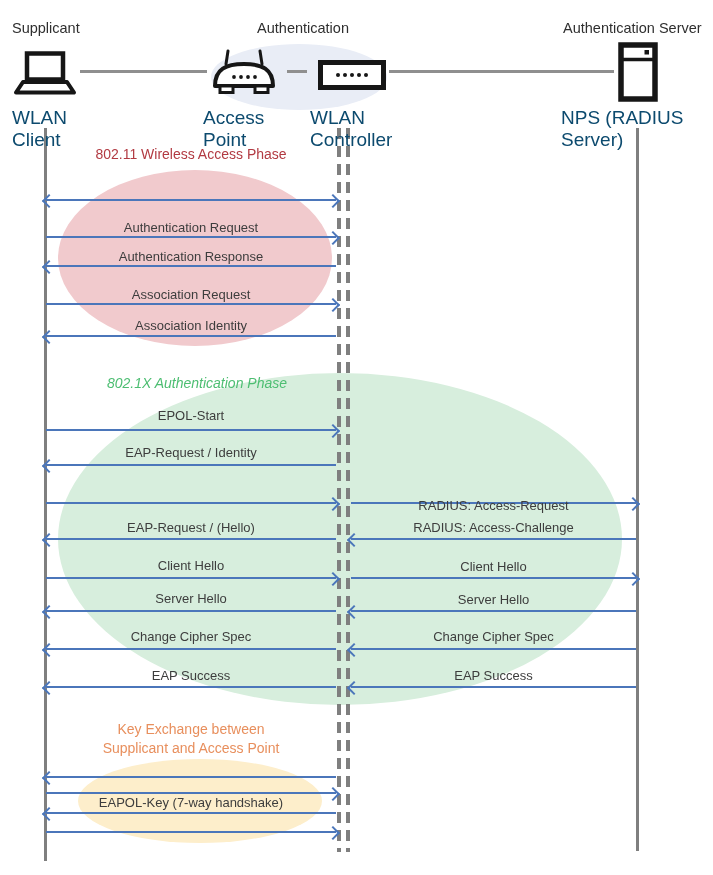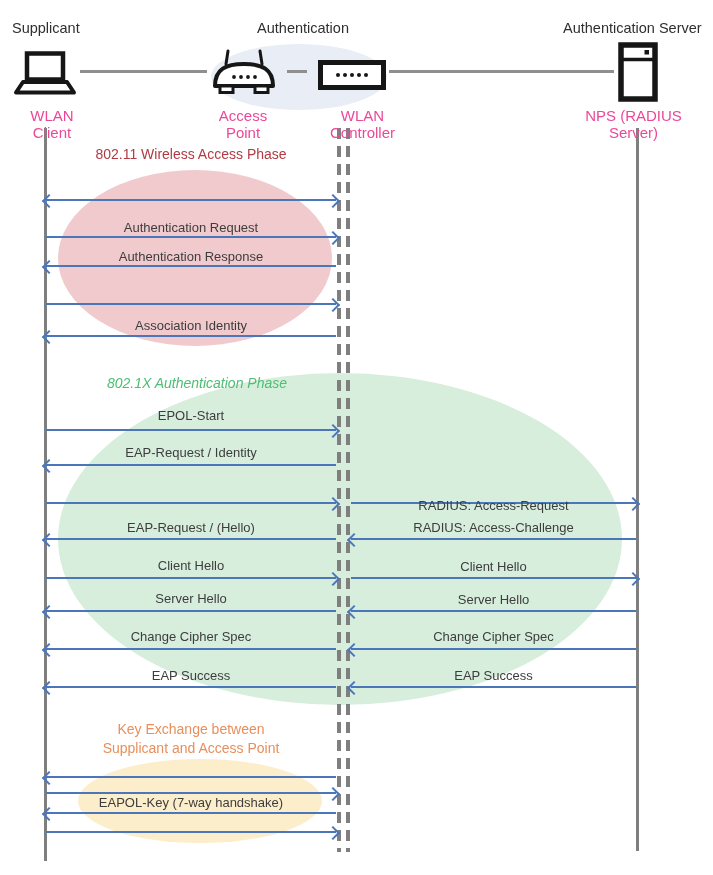--- a/index.html
+++ b/index.html
@@ -15,21 +15,21 @@
     font-family:"Liberation Sans",sans-serif;color:var(--text);
   }
   
   .ellipse{position:absolute;border-radius:50%;z-index:0;}
   .header-ellipse{left:211px;top:44px;width:176px;height:66px;background:#e9edf6;}
   .phase1-ellipse{left:58px;top:170px;width:274px;height:176px;background:#f1cacd;}
   .phase2-ellipse{left:58px;top:373px;width:564px;height:332px;background:#d7eedd;}
   .phase3-ellipse{left:78px;top:759px;width:244px;height:84px;background:#fdeecb;}
   
   .role{position:absolute;top:20px;font-size:14.5px;color:#2f2f2f;z-index:5;}
-  .node-label{position:absolute;top:107px;font-size:15px;color:#ec4899;text-align:center;z-index:5;}
+  .node-label{position:absolute;top:107px;font-size:19px;color:#0c4a6e;z-index:5;}
   .icon{position:absolute;z-index:3;}
   .hline{position:absolute;top:70px;height:3px;background:var(--connector);z-index:1;}
   
   .lifeline{position:absolute;width:3px;background:var(--lifeline);z-index:3;}
   .dashline{position:absolute;width:4px;z-index:3;
     background:repeating-linear-gradient(180deg,var(--lifeline) 0 11px,transparent 11px 18px);}
   
   .phase-title{position:absolute;font-size:14px;text-align:center;z-index:5;}
   .p1{color:#b23a42;}
   .p2{color:#4dbe72;font-style:italic;}
@@ -111,20 +111,21 @@
   <div class="phase-title p1 lsec" style="top:146px">802.11 Wireless Access Phase</div>
 
   <div class="arrow lsec both" style="top:199px"></div>
 
   <div class="mlabel lsec" style="top:220px">Authentication Request</div>
   <div class="arrow lsec right" style="top:236px"></div>
 
   <div class="mlabel lsec" style="top:249px">Authentication Response</div>
   <div class="arrow lsec left" style="top:265px"></div>
 
+  <div class="mlabel lsec" style="top:287px">Association Request</div>
   <div class="arrow lsec right" style="top:303px"></div>
 
   <div class="mlabel lsec" style="top:318px">Association Identity</div>
   <div class="arrow lsec left" style="top:335px"></div>
 
   <div class="phase-title p2" style="left:52px;width:290px;top:375px">802.1X Authentication Phase</div>
 
   <div class="mlabel lsec" style="top:408px">EPOL-Start</div>
   <div class="arrow lsec right" style="top:429px"></div>
 

